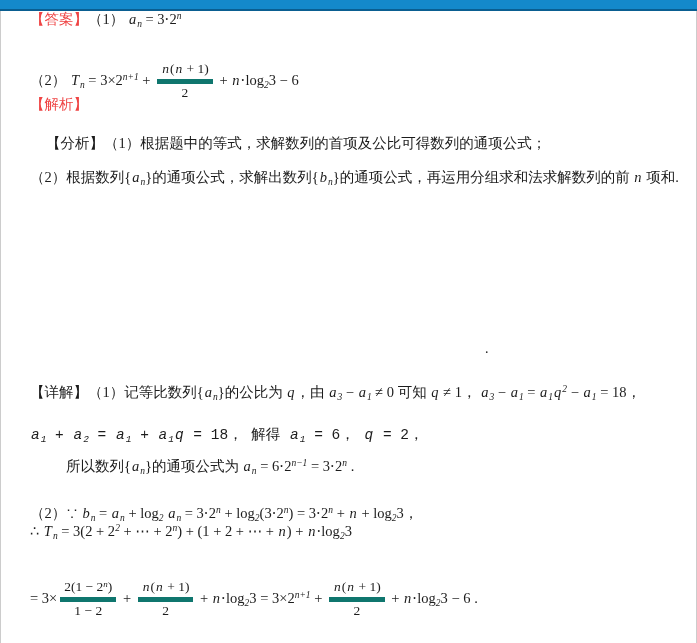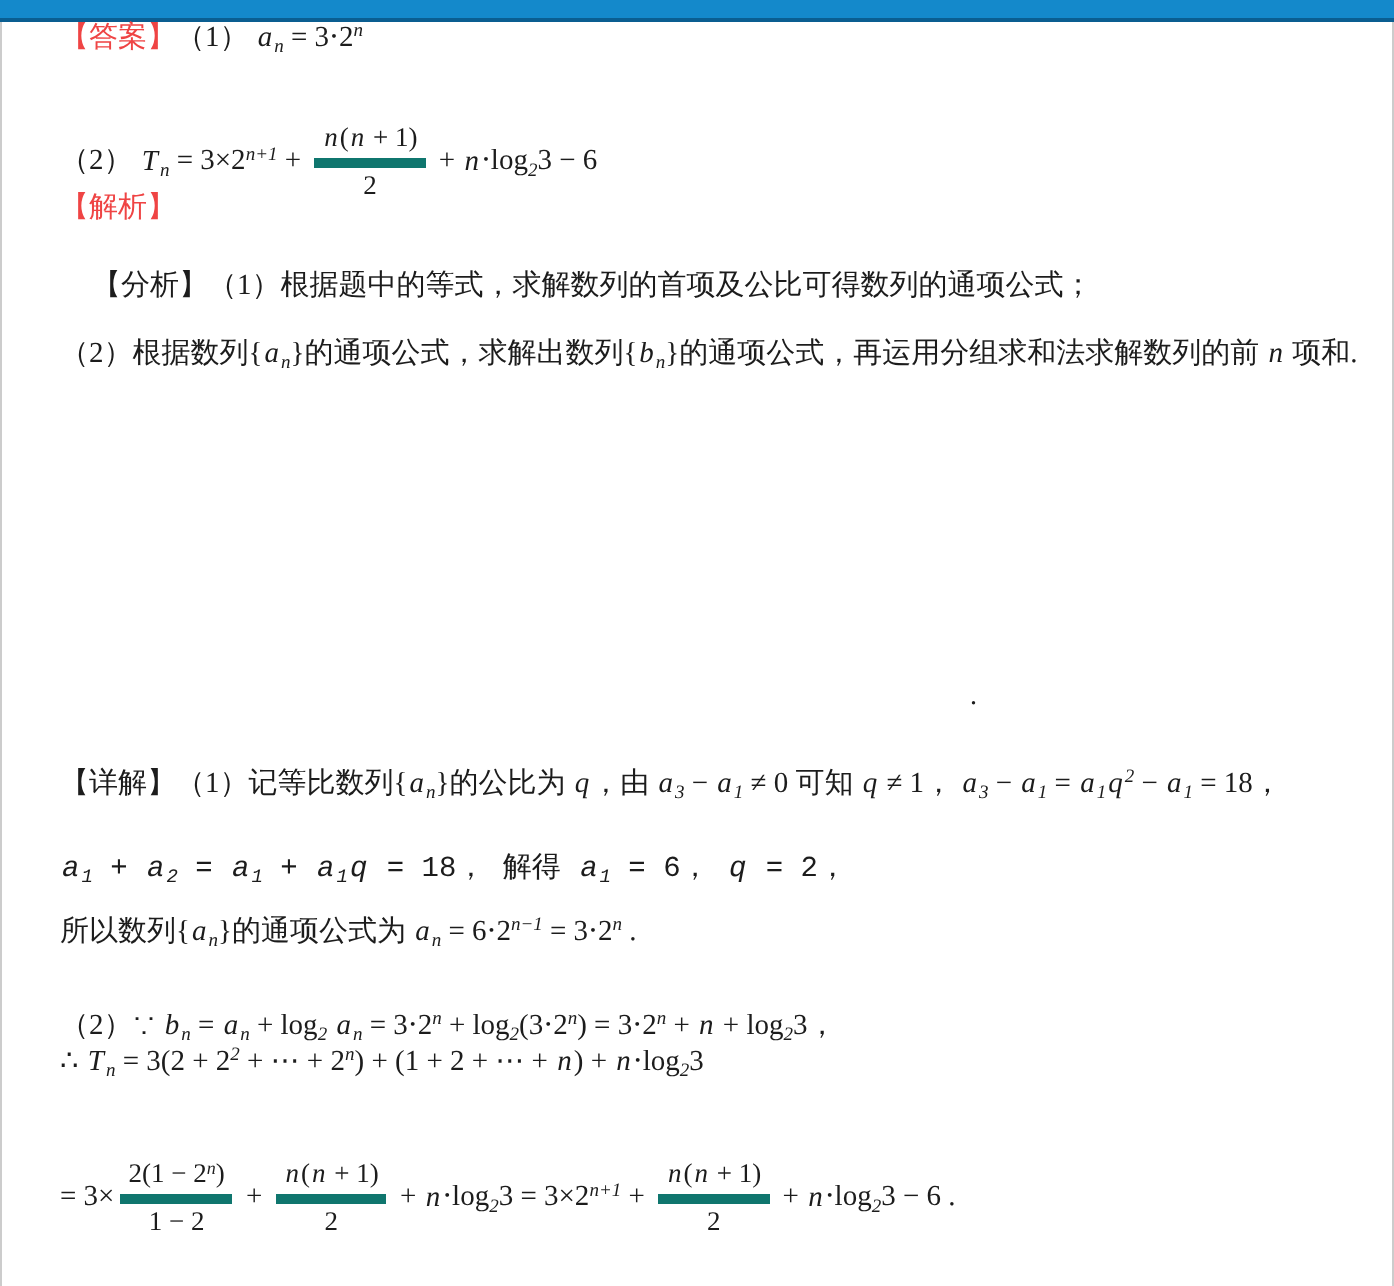--- a/index.html
+++ b/index.html
@@ -22,21 +22,21 @@
     position:absolute;left:30px;white-space:nowrap;
     font-size:14.5px;line-height:1.3;
   }
   .l1{top:10px;}
   .l2{top:61px;}
   .l3{top:95px;}
   .l4{top:134px;margin-left:16px;}
   .l5{top:168px;}
   .l6{top:383px;}
   .l7{top:426px;font-family:Liberation Mono, monospace;}
-  .l8{top:457px;}
+  .l8{top:457px;margin-left:36px;}
   .l9{top:504px;}
   .l10{top:522px;}
   .l11{top:579px;}
   .blab{color:#ef4444;}
   .var{font-style:italic;padding:0 1px;}
   .sup{font-size:9.5px;position:relative;top:-5px;font-style:italic;}
   .sub{font-size:9.5px;position:relative;top:3px;font-style:italic;}
   .frac{
     display:inline-block;vertical-align:middle;text-align:center;
     margin:0 3px;font-size:13.5px;line-height:1.25;

